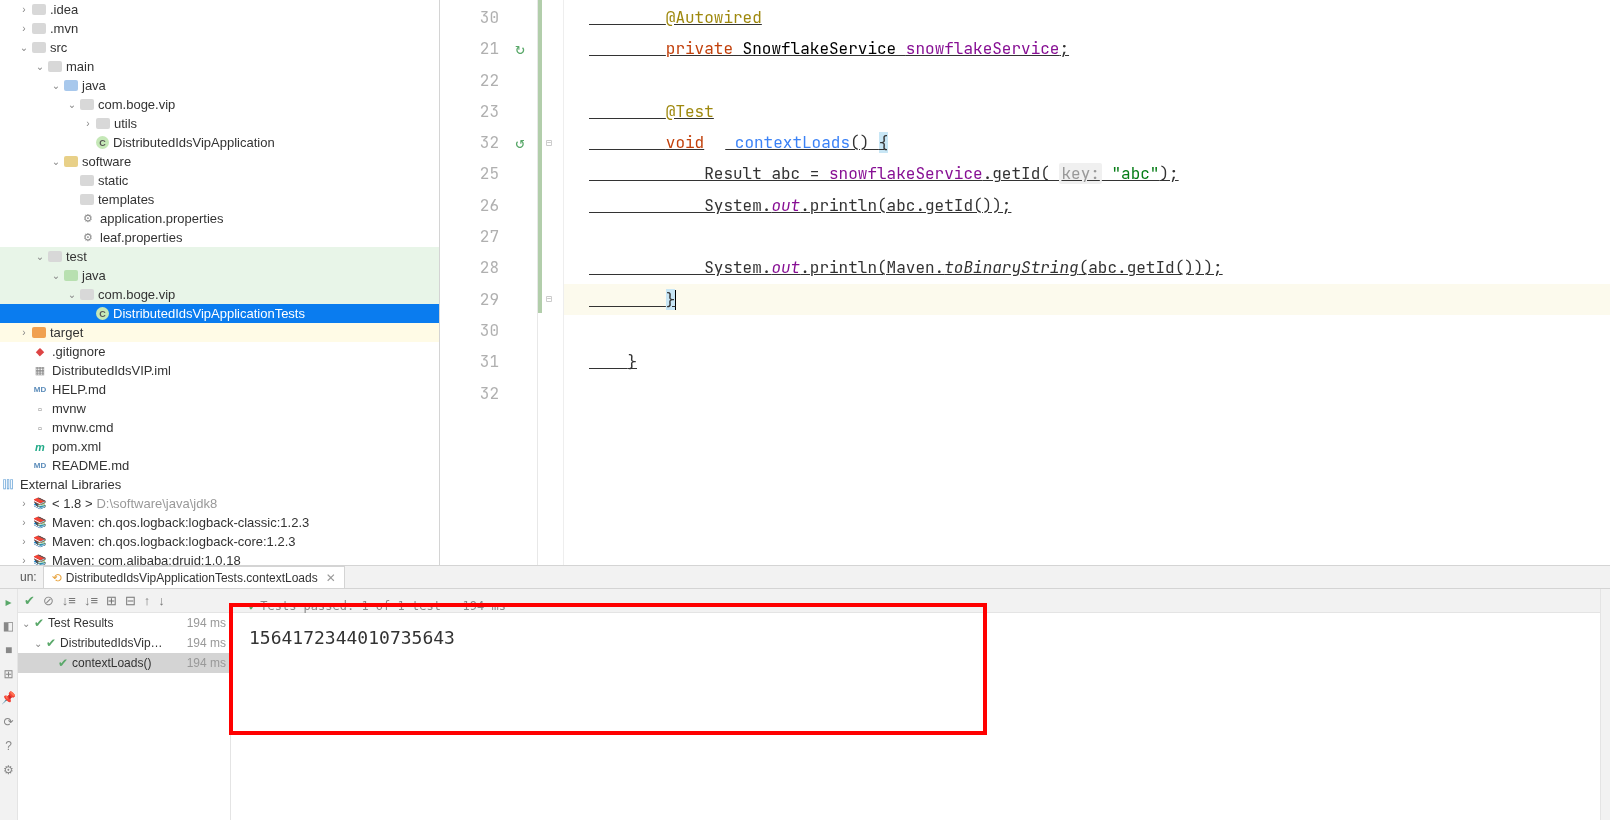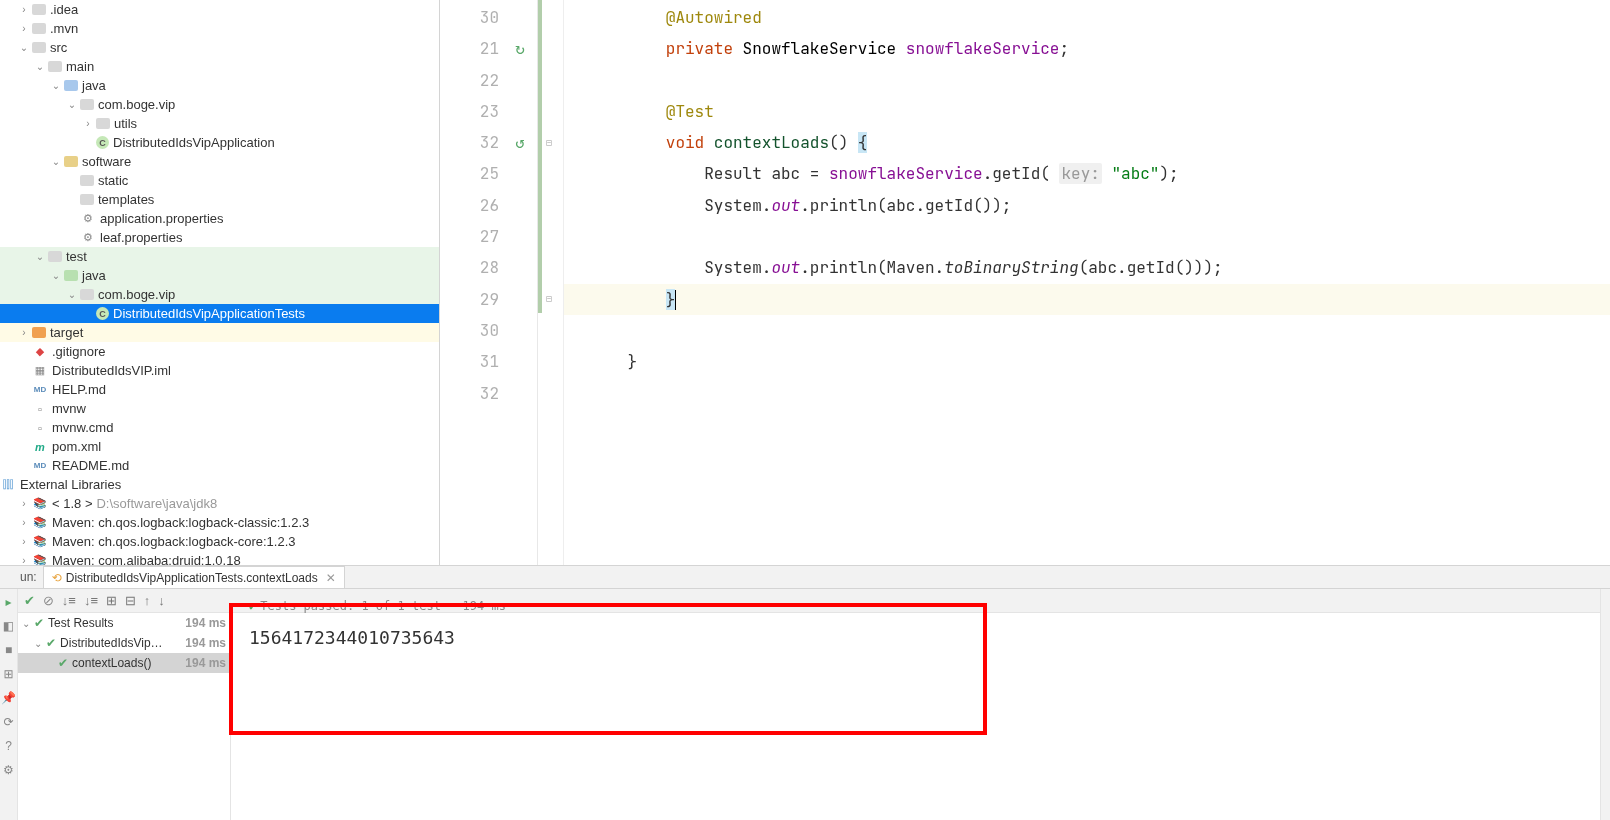--- a/index.html
+++ b/index.html
@@ -21,28 +21,28 @@
 .ficon.lib { color: #5c9cd4; }
 .gray-path { color: #999; margin-left: 4px; }
 .ind { display: inline-block; }
 
 
 .editor { flex: 1; display: flex; background: #fff; font-family: "JetBrains Mono", Consolas, monospace; font-size: 16px; }
 .gutter { width: 98px; background: #fff; text-align: right; color: #b0b0b0; padding-top: 2px; position: relative; border-right: 1px solid #e8e8e8; }
 .gutter-line { height: 31.3px; line-height: 31.3px; padding-right: 38px; display: flex; justify-content: flex-end; align-items: center; }
 .gutter-line .ln { flex: 0 0 auto; }
 .change-bar { width: 4px; background: #b2ceab; }
-.codecol { flex: 1; padding-top: 2px; position: relative; }
+.codecol { flex: 1; padding-top: 2px; position: relative; text-decoration: underline; }
 .code-line { height: 31.3px; line-height: 31.3px; white-space: pre; padding-left: 25px; }
 .code-line.current { background: #fcfaed; }
 .kw { color: #c2410c; }
 .anno { color: #9e880d; }
 .type { color: #000; }
 .field { color: #871094; }
-.method { color: #14532d; }
+.method { color: #3b82f6; margin-left: 21px; }
 .str { color: #067d17; }
 .hint { color: #999; background: #f0f0f0; padding: 0 2px; border-radius: 2px; }
 .italic { font-style: italic; }
 .caret-open { background: #c8e6f5; }
 .caret-close { background: #c8e6f5; position: relative; }
 
 
 .run-tabs { height: 24px; background: #f2f2f2; border-top: 1px solid #d4d4d4; border-bottom: 1px solid #d4d4d4; display: flex; align-items: center; padding-left: 20px; font-size: 12px; }
 .run-tabs .lbl { color: #555; margin-right: 6px; }
 .run-tab { display: flex; align-items: center; background: #fff; border: 1px solid #d4d4d4; border-bottom: none; padding: 2px 8px; height: 22px; }
@@ -57,21 +57,21 @@
 .test-toolbar .tb-item { font-size: 13px; cursor: pointer; }
 .test-toolbar .check { color: #59a869; }
 .test-toolbar .clock { color: #888; }
 
 .results-row { display: flex; flex: 1; }
 .test-tree { width: 213px; border-right: 1px solid #e4e4e4; font-size: 12px; }
 .test-tree .trow { display: flex; align-items: center; height: 20px; padding-left: 4px; }
 .test-tree .trow.sel { background: #d4d4d4; }
 .test-tree .ck { color: #59a869; margin-right: 4px; }
 .test-tree .exp { color: #888; width: 12px; font-size: 10px; }
-.test-tree .time { margin-left: auto; color: #999; margin-right: 4px; font-weight: bold; }
+.test-tree .time { margin-left: auto; color: #999; margin-right: 4px; }
 
 .console { flex: 1; position: relative; font-family: Consolas, monospace; font-size: 18px; padding: 10px 18px; }
 .console .status { position: absolute; top: -14px; left: 18px; color: #888; font-size: 12px; }
 .console .status .ck { color: #59a869; margin-right: 4px; }
 .red-box { position: absolute; border: 4px solid #ff0000; top: -10px; left: -2px; width: 758px; height: 132px; pointer-events: none; }
 .out-line { line-height: 30px; }
 
 .vbar { width: 10px; background: #f2f2f2; border-left: 1px solid #e4e4e4; }
 
 .folder-gutter { width: 22px; border-right: 1px solid #eee; position:relative; }

